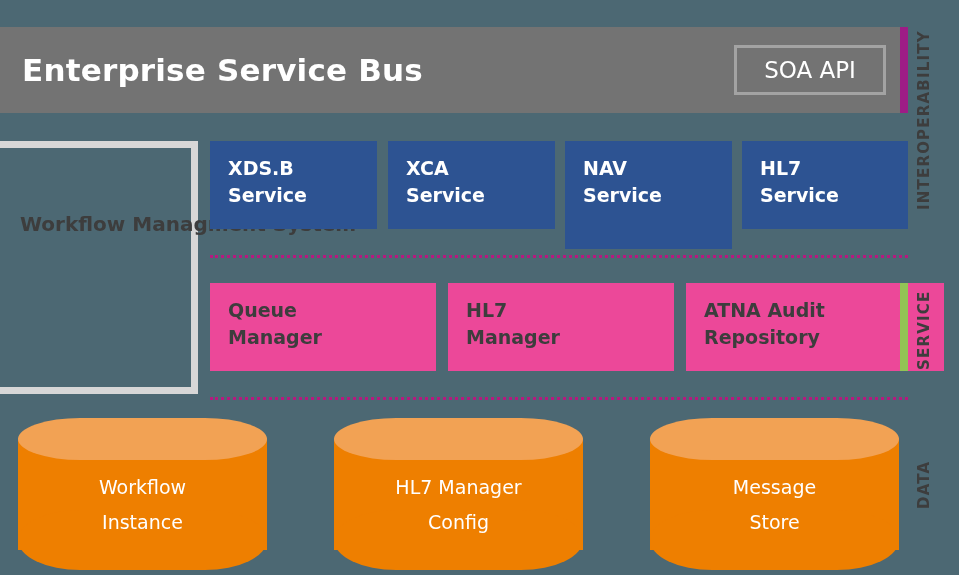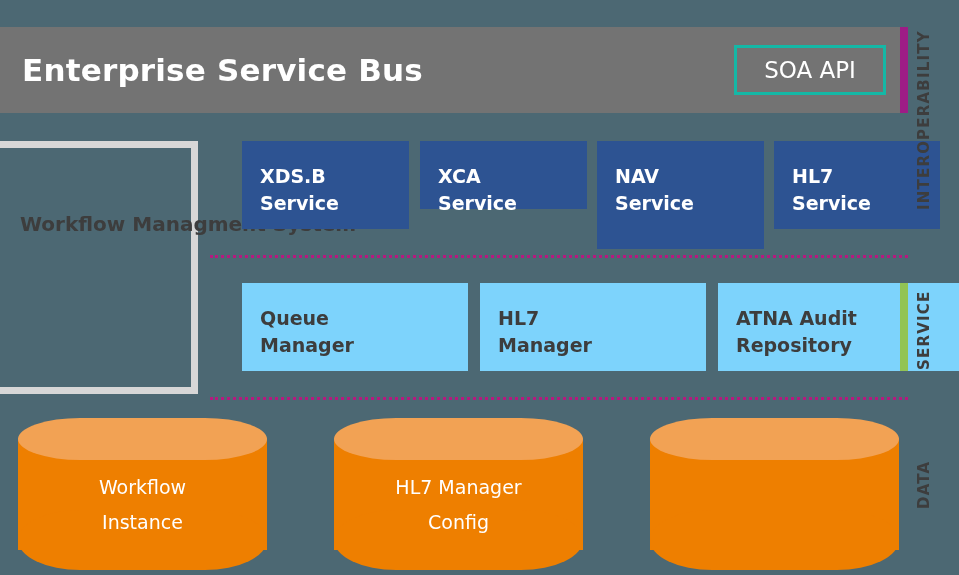--- a/index.html
+++ b/index.html
@@ -36,21 +36,21 @@
     letter-spacing: 0.2px;
     white-space: nowrap;
   }
   .soa-api-box {
     position: absolute;
     right: 22px;
     top: 50%;
     transform: translateY(-50%);
     width: 152px;
     height: 50px;
-    border: 3px solid #14b8a6;
+    border: 3px solid #a3a3a3;
     box-sizing: border-box;
     display: flex;
     align-items: center;
     justify-content: center;
   }
   .soa-api-label {
     color: #ffffff;
     font-size: 23px;
     font-weight: normal;
     white-space: nowrap;
@@ -76,32 +76,31 @@
     font-size: 20px;
     font-weight: bold;
     line-height: 45px;
     white-space: nowrap;
   }
 
   
   .svc-box {
     position: absolute;
     box-sizing: border-box;
-    padding: 22px 18px 0 18px;
-    margin-left: 32px;
+    padding: 14px 18px 0 18px;
   }
   .svc-box .svc-label {
     font-size: 19px;
     line-height: 27px;
     font-weight: bold;
     white-space: pre-line;
   }
   .svc-blue { background: #2d5392; }
   .svc-blue .svc-label { color: #ffffff; font-weight: bold; }
-  .svc-green { background: #7dd3fc; }
+  .svc-green { background: #ec4899; }
   .svc-green .svc-label { color: #3d3d3d; font-weight: bold; }
 
   
   .dotted-sep {
     position: absolute;
     height: 0;
     border-top: 3px dotted #b5197f;
   }
 
   
@@ -187,21 +186,21 @@
   <div class="wms-panel">
     <div class="wms-text">Workflow
 Managment
 System</div>
   </div>
 
   <div class="svc-box svc-blue" style="left:210px; top:141px; width:167px; height:88px;">
     <div class="svc-label">XDS.B
 Service</div>
   </div>
-  <div class="svc-box svc-blue" style="left:388px; top:141px; width:167px; height:68px;">
+  <div class="svc-box svc-blue" style="left:388px; top:141px; width:167px; height:88px;">
     <div class="svc-label">XCA
 Service</div>
   </div>
   <div class="svc-box svc-blue" style="left:565px; top:141px; width:167px; height:108px;">
     <div class="svc-label">NAV
 Service</div>
   </div>
   <div class="svc-box svc-blue" style="left:742px; top:141px; width:166px; height:88px;">
     <div class="svc-label">HL7
 Service</div>
@@ -235,20 +234,22 @@
     <div class="cyl-body"></div>
     <div class="cyl-bottom"></div>
     <div class="cyl-top"></div>
     <div class="cyl-label">HL7 Manager
 Config</div>
   </div>
   <div class="cylinder" style="left:650px; top:418px;">
     <div class="cyl-body"></div>
     <div class="cyl-bottom"></div>
     <div class="cyl-top"></div>
+    <div class="cyl-label">Message
+Store</div>
   </div>
 
   <div class="edge-bar" style="top:27px; height:86px; background:#9e1c86;"></div>
   <div class="edge-bar" style="top:141px; height:88px; background:#2d5392;"></div>
   <div class="edge-bar" style="top:283px; height:88px; background:#92c455;"></div>
 
   <div class="band-label" style="top:10px; height:220px;">INTEROPERABILITY</div>
   <div class="band-label" style="top:270px; height:120px;">SERVICE</div>
   <div class="band-label" style="top:440px; height:90px;">DATA</div>
 

